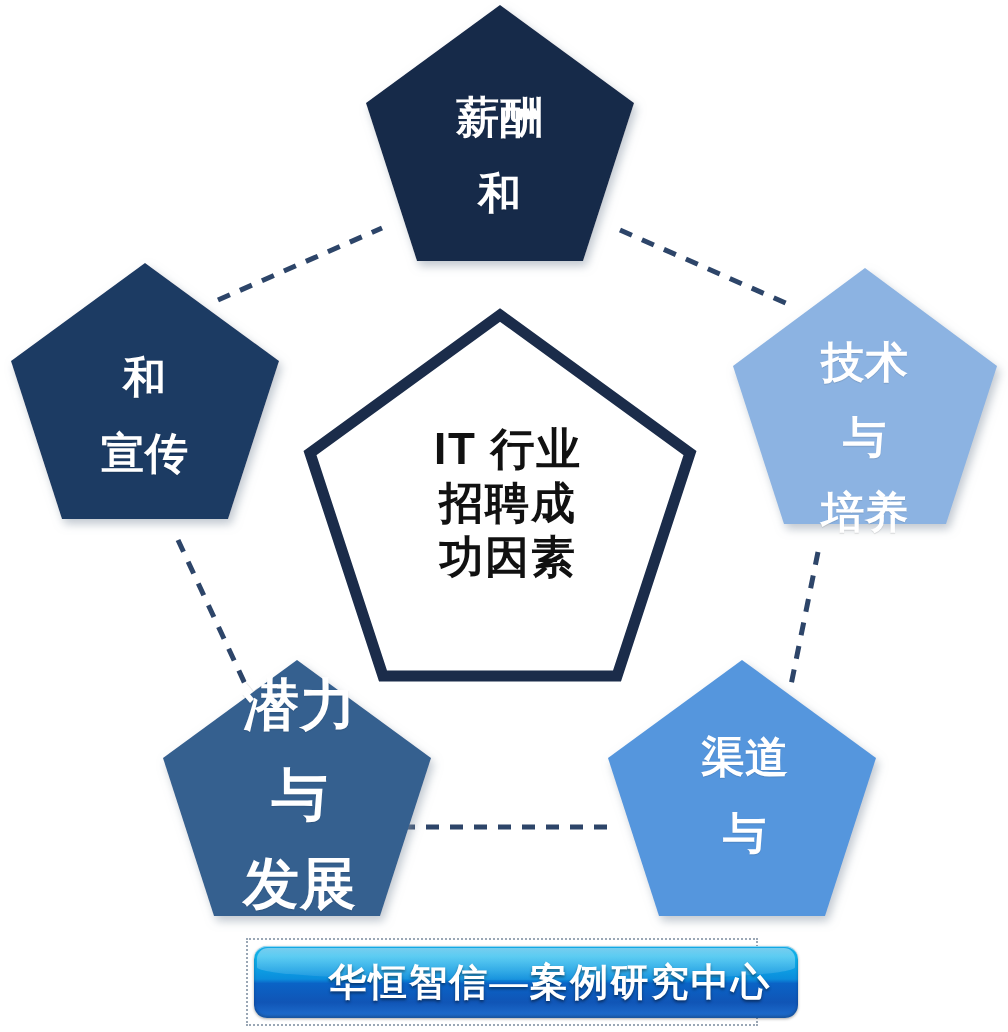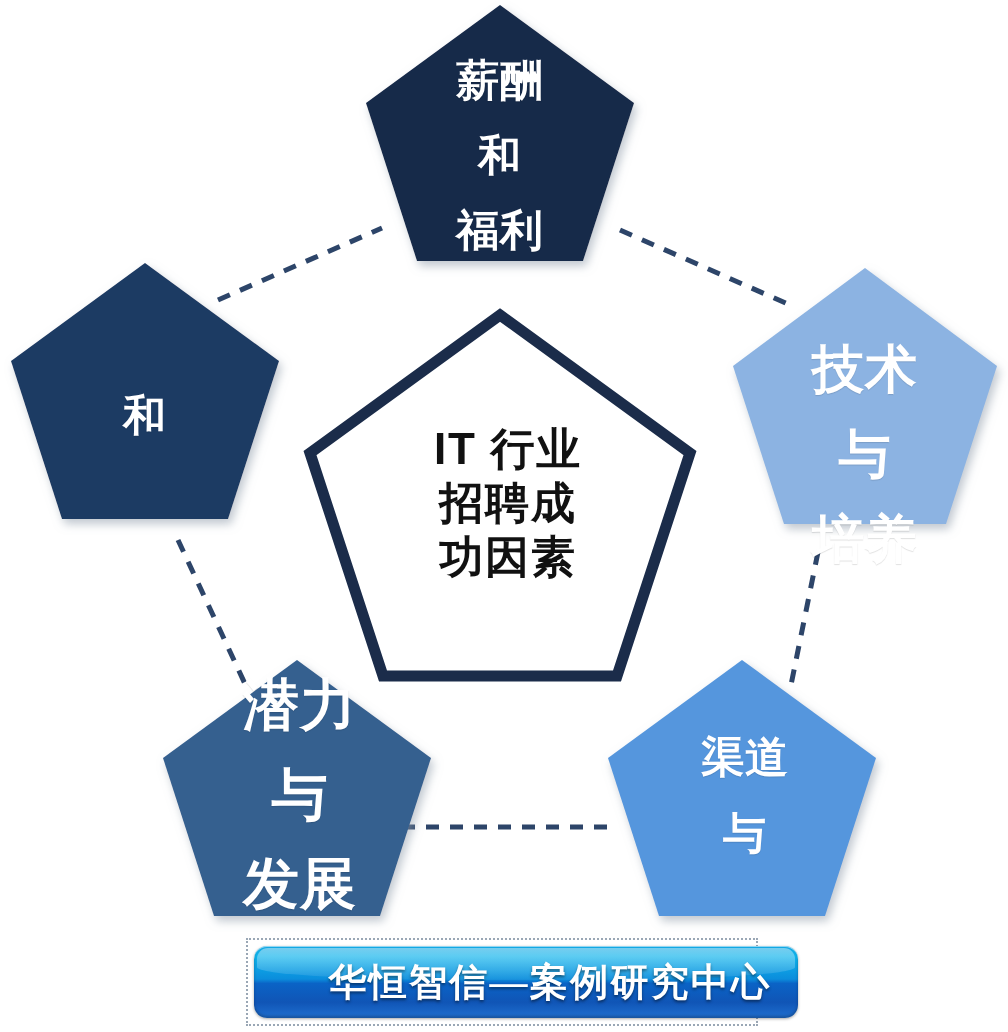--- a/index.html
+++ b/index.html
@@ -41,21 +41,21 @@
     pointer-events: none;
     white-space: pre;
     text-shadow: 0 1px 1px rgba(0,0,0,0.12);
     gap: 27px;
   }
   .node-label span { display: block; }
 
   
   #label-top       { left: 400px; top: 60px;  width: 200px; height: 190px; font-size: 43px; }
   #label-left      { left: 40px;  top: 320px; width: 210px; height: 190px; font-size: 43px; }
-  #label-right     { left: 760px; top: 359px; width: 210px; height: 190px; font-size: 52px; }
+  #label-right     { left: 760px; top: 342px; width: 210px; height: 190px; font-size: 43px; }
   #label-botleft   { left: 195px; top: 700px; width: 210px; height: 190px; font-size: 56px; }
   #label-botright  { left: 640px; top: 700px; width: 210px; height: 190px; font-size: 43px; text-align: right; }
 
   #label-center {
     position: absolute;
     left: 352px;
     top: 388px;
     width: 312px;
     height: 230px;
     display: flex;
@@ -156,25 +156,25 @@
     <polygon filter="url(#softshadow)" points="297,660 431,758 380,916 214,916 163,758" fill="#35608f"></polygon>
 
     <polygon filter="url(#softshadow)" points="742,660 876,758 825,916 659,916 608,758" fill="#5596dd"></polygon>
 
     <polygon points="500,315 690,453 617,676 383,676 310,453" fill="#ffffff" stroke="#1b2c4a" stroke-width="11" stroke-linejoin="miter"></polygon>
   </svg>
 
   <div class="node-label" id="label-top">
     <span>薪酬</span>
     <span>和</span>
-    <span>福利</span>
   </div>
 
   <div class="node-label" id="label-left">
     <span>和</span>
+    <span>宣传</span>
   </div>
 
   <div class="node-label" id="label-right">
     <span>技术</span>
     <span>与</span>
     <span>培养</span>
   </div>
 
   <div class="node-label" id="label-botleft">
     <span>潜力</span>

